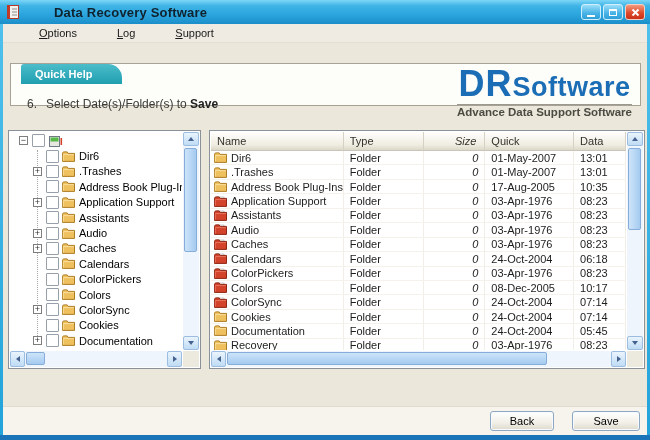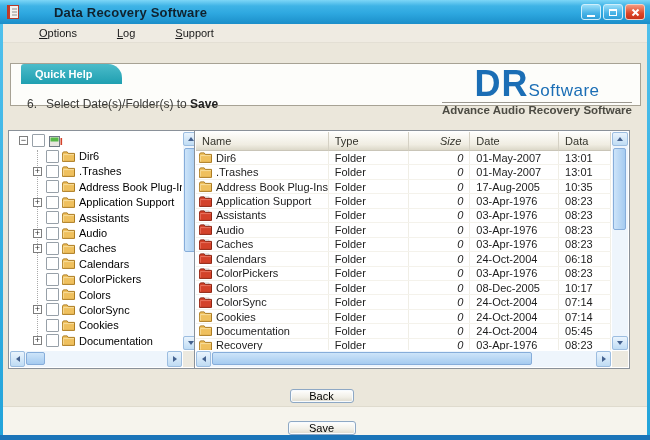--- a/index.html
+++ b/index.html
@@ -53,32 +53,32 @@
     padding:0 30px 0 14px; color:#fff; font-size:11px; font-weight:bold;
     background:linear-gradient(180deg,#4cbcca,var(--tab-teal,#1f9fb0));
     border-radius:3px 14px 0 0;
   }
   .qh-text { position:absolute; left:16px; top:33px; font-size:12px; color:#3b3b38; }
   .qh-text .step-no { margin-right:9px; }
   .qh-text b { color:#222; }
   .logo { position:absolute; right:8px; top:3px; text-align:right; }
   .logo-line1 { display:flex; align-items:baseline; justify-content:center; color:var(--logo-blue,#1b6eb5); }
   .logo-dr { font-size:36px; font-weight:bold; line-height:34px; letter-spacing:1px; }
-  .logo-sw { font-size:17px; font-weight:normal; letter-spacing:.5px; }
+  .logo-sw { font-size:27px; font-weight:bold; letter-spacing:.5px; }
   .logo-tagline {
     border-top:1px solid #9b9890; margin-top:1px; padding-top:1px;
     font-size:11.5px; font-weight:bold; color:#4c4b43; white-space:nowrap;
   }
 
   
   .tree-panel, .table-panel {
     position:absolute; top:130px; height:239px; background:#fff; border:1px solid #8a9199;
   }
   .tree-panel { left:8px; width:193px; }
-  .table-panel { left:194px; width:436px; }
+  .table-panel { left:209px; width:436px; }
 
   
   .tree-list { position:absolute; left:2px; top:2px; right:18px; bottom:18px; overflow:hidden; }
   .tree-guide { position:absolute; left:26px; top:17px; height:194px; border-left:1px dotted #a9a9a9; }
   .tree-row { position:relative; display:flex; align-items:center; height:15.4px; padding-left:22px; white-space:nowrap; }
   .tree-row.root { padding-left:8px; }
   .expander {
     width:9px; height:9px; border:1px solid #7e7e7e; background:#fff; flex:0 0 9px;
     font-size:9px; line-height:7px; text-align:center; color:#333; margin-right:4px;
   }
@@ -133,21 +133,21 @@
   .col-name { width:133px; } .col-type { width:81px; }
   .col-size { width:61px; justify-content:flex-end; padding-right:6px;font-style:italic; }
   .th.col-size { text-align:right; padding-right:8px; }
   .col-date { width:89px; } .col-time { width:52px; }
   .name-cell { padding-left:3px; }
 
   
   .footer {
     position:absolute; left:3px; right:3px; bottom:5px; height:29px;
     background:#f6f4ed; border-top:1px solid #dfdbce;
-    display:flex; align-items:center; justify-content:flex-end; gap:18px; padding-right:7px;flex-direction:column;
+    display:flex; align-items:center; justify-content:flex-end; gap:18px; padding-right:7px;
   }
   .btn {
     width:64px; height:20px; font-family:"Liberation Sans",sans-serif; font-size:11px; color:#000;
     border:1px solid #8ea8c4; border-radius:3px;
     background:linear-gradient(180deg,#ffffff,#f1efe7 60%,#ddd9cc);
     box-shadow:inset 0 0 0 1px #f7fbff;
   }
   .btn.save { width:68px; }
 </style>
 </head>
@@ -191,21 +191,21 @@
   <div class="quick-help">
     <div class="qh-tab">Quick Help</div>
     <div class="qh-text">
       <span class="step-no">6.</span><span>Select Date(s)/Folder(s) to</span>&nbsp;<b>Save</b>
     </div>
     <div class="logo">
       <div class="logo-line1">
         <span class="logo-dr">DR</span>
           <span class="logo-sw">Software</span>
       </div>
-      <div class="logo-tagline">Advance Audio Recovery Software</div>
+      <div class="logo-tagline">Advance Data Support Software</div>
     </div>
   </div>
 
   <div class="tree-panel">
     <div class="tree-list" id="tree-list">
       <div class="tree-guide"></div>
     <div class="tree-row root">
           <span class="expander">−</span>
           <span class="checkbox"></span>
           <span class="tree-icon">
@@ -379,21 +379,21 @@
         </span>
     </div>
     <div class="corner"></div>
   </div>
 
   <div class="table-panel">
     <div class="thead" id="table-head">
         <div class="th col-name">Name</div>
         <div class="th col-type">Type</div>
         <div class="th col-size">Size</div>
-        <div class="th col-date">Date</div>
+        <div class="th col-date">Quick</div>
         <div class="th col-time">Data</div>
       </div>
     <div class="tbody" id="table-body">
         <div class="tr">
           <div class="td col-name name-cell">
             <span class="file-icon">
               <svg width="13" height="11" viewBox="0 0 13 11">
                 <path d="M0.5,10.4 L0.5,2.2 L1.4,0.9 L5.2,0.9 L6.2,2.4 L12.5,2.4 L12.5,10.4 Z" fill="#efc05e" stroke="#ad7d23" stroke-width="1"></path>
                 <path d="M1.3,9.6 L1.3,3.6 L12,3.6" fill="none" stroke="#f7dd9b" stroke-width="1"></path>
               </svg>

